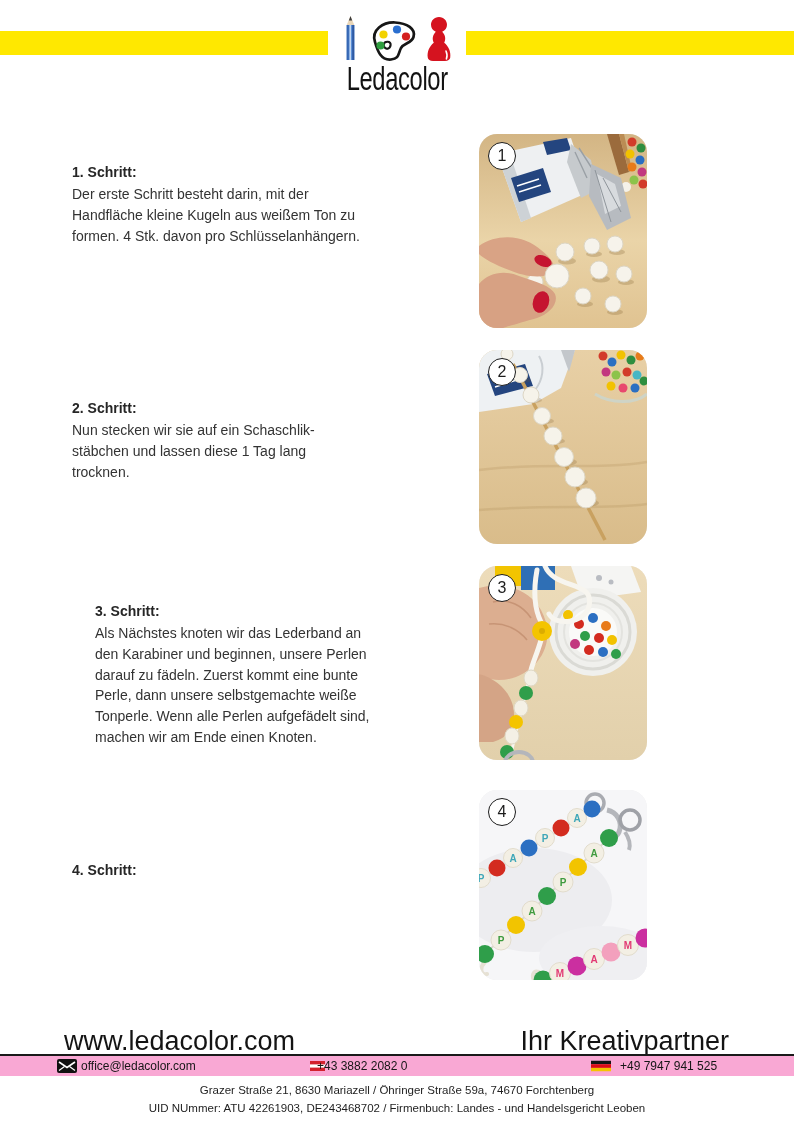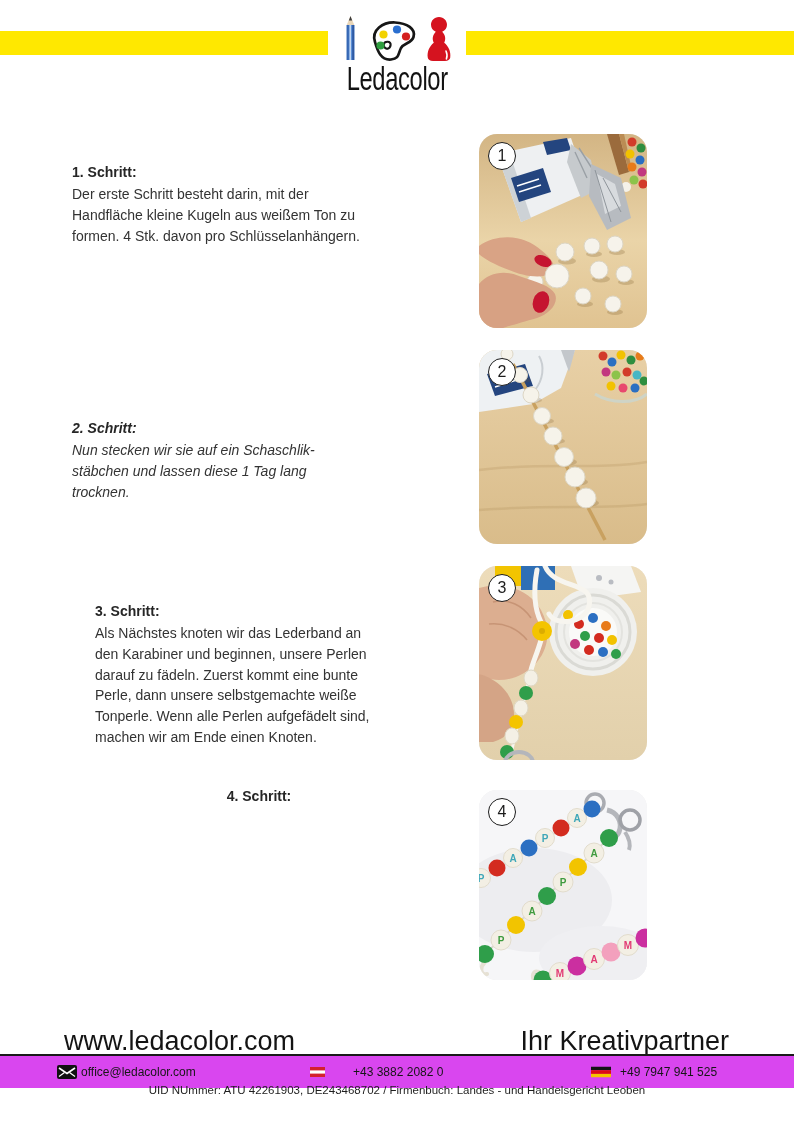--- a/index.html
+++ b/index.html
@@ -17,47 +17,47 @@
   }
   .logo-icons { display:flex; align-items:flex-end; gap:8px; height:52px; margin-top:4px; }
   .wordmark {
     font-size:33px; line-height:34px; color:#121212; font-weight:400;
     transform:scaleX(0.72); transform-origin:center; white-space:nowrap; letter-spacing:-0.5px;
   }
   
   .step { position:absolute; left:72px; width:374px; }
   .step-title { font-size:14px; font-weight:bold; color:#262626; margin-bottom:4px; }
   .step-text { font-size:14px; line-height:20.8px; color:#333333; white-space:pre-line; }
-  #step-1 { top:164px; } #step-2 { top:420px;font-style:italic; } #step-3 { top:603px;margin-left:23px; } #step-4 { top:788px;text-align:center; }
+  #step-1 { top:164px; } #step-2 { top:400px; } #step-3 { top:603px;margin-left:23px; } #step-4 { top:862px; }
   
   .photo {
     position:absolute; left:479px; width:168px;
     border-radius:18px; overflow:hidden; background:#eee;
   }
   #photo-1 { top:134px; height:194px; }
   #photo-2 { top:350px; height:194px; }
   #photo-3 { top:566px; height:194px; }
   #photo-4 { top:790px; height:190px; }
   .photo svg { display:block; width:100%; height:100%; }
   .badge {
     position:absolute; top:8px; left:9px; width:28px; height:28px;
     background:#ffffff; border:1.6px solid #1c1c1c; border-radius:50%;
     display:flex; align-items:center; justify-content:center;
     font-size:16px; color:#1c1c1c;
   }
   
   .site-url { position:absolute; left:64px; top:1026px; font-size:27px; color:#141414; }
   .tagline  { position:absolute; right:65px; top:1026px; font-size:27px; color:#141414; }
   .footer-rule { position:absolute; top:1054px; left:0; width:794px; height:2px; background:#1a1a1a; }
-  .footer-bar  { position:absolute; top:1056px; left:0; width:794px; height:32px; background:#d946ef; }
+  .footer-bar  { position:absolute; top:1056px; left:0; width:794px; height:20px; background:#f9a8d4; }
   .footer-bar .fb-item { position:absolute; top:50%; transform:translateY(-50%); font-size:12px; color:#161616; white-space:nowrap; }
   .fb-email-icon { left:57px; }
   .fb-email { left:81px; }
   .fb-flag-at { left:310px; }
-  .fb-phone-at { left:353px; }
+  .fb-phone-at { left:317px; }
   .fb-flag-de { left:591px; }
   .fb-phone-de { left:620px; }
   .address-block { position:absolute; top:1082px; left:0; width:794px; text-align:center; font-size:11.5px; line-height:17.5px; color:#1e1e1e; }
   .bead-letter { font-family:"Liberation Sans", sans-serif; font-size:10px; font-weight:bold; text-anchor:middle; }
 </style>
 </head>
 <body>
 
 <div class="top-bar"></div>
 <div class="logo-box">
@@ -369,14 +369,15 @@
   <span class="fb-item fb-flag-de">
     <svg width="20" height="11" viewBox="0 0 20 11" style="display:block">
       <rect width="20" height="3.7" fill="#141414"></rect>
       <rect y="3.7" width="20" height="3.7" fill="#dd0b15"></rect>
       <rect y="7.4" width="20" height="3.6" fill="#f5c400"></rect>
     </svg>
   </span>
   <span class="fb-item fb-phone-de">+49 7947 941 525</span>
 </div>
 <div class="address-block">
+  <div>Grazer Straße 21, 8630 Mariazell / Öhringer Straße 59a, 74670 Forchtenberg</div>
   <div>UID NUmmer: ATU 42261903, DE243468702 / Firmenbuch: Landes - und Handelsgericht Leoben</div>
 </div>
 
 </body></html>

